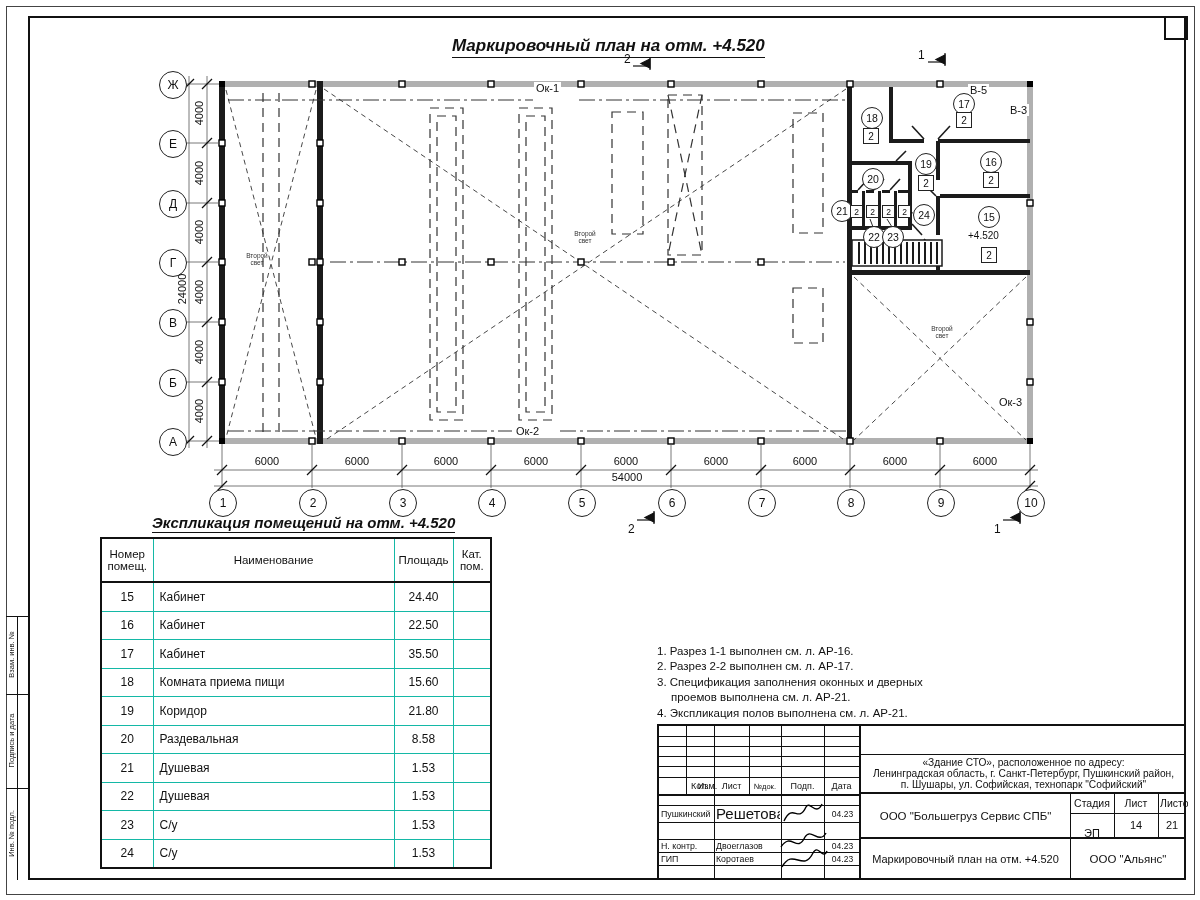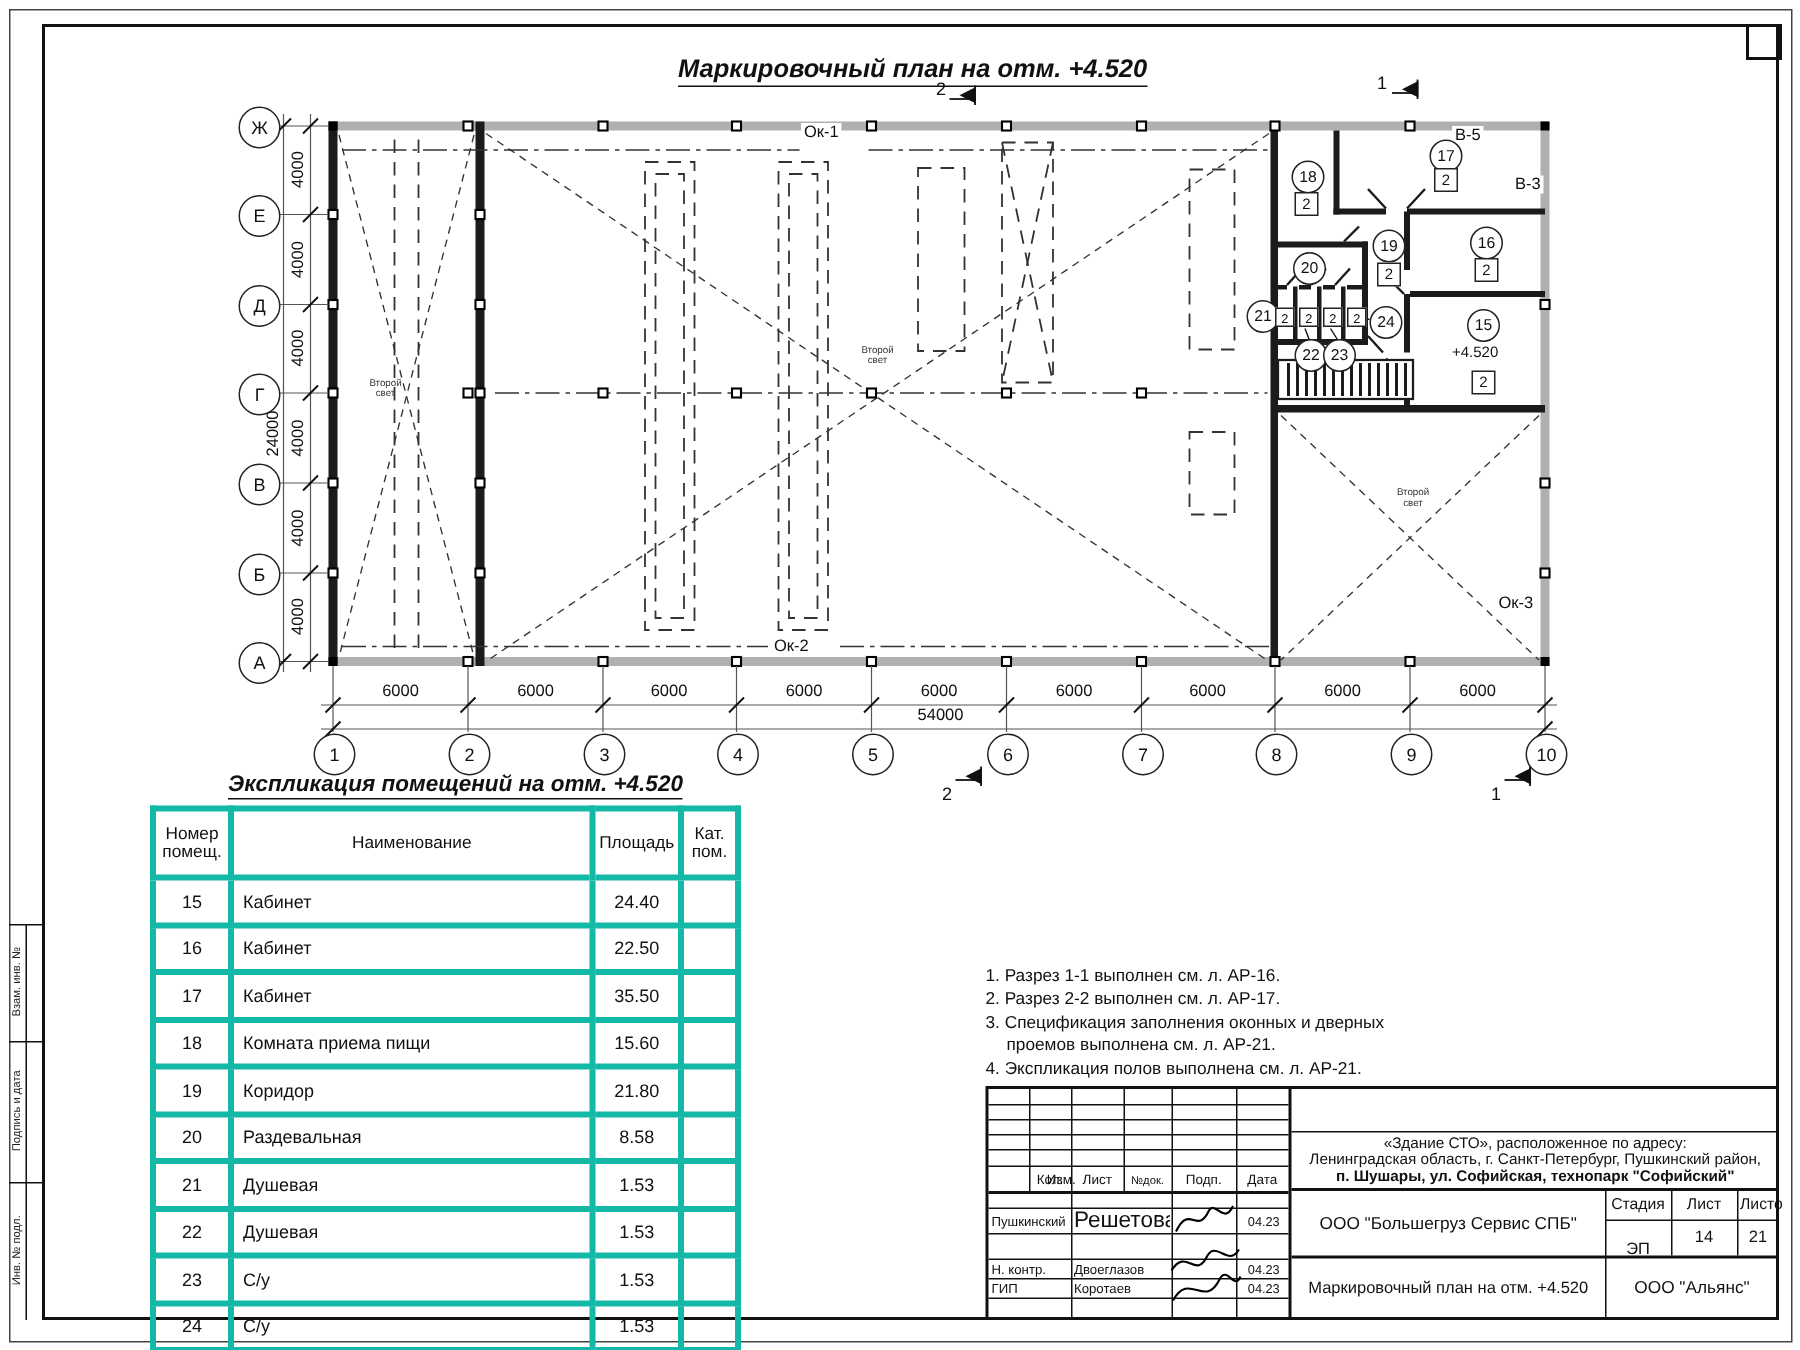--- a/index.html
+++ b/index.html
@@ -18,21 +18,21 @@
   .dimv{position:absolute;width:44px;text-align:center;font-size:11px;transform:rotate(-90deg);}
   .lbl{position:absolute;font-size:11px;background:#fff;padding:0 2px;}
   .sl{position:absolute;width:36px;text-align:center;font-size:6.5px;line-height:1.15;color:#333;}
   .secnum{position:absolute;font-size:12px;}
   .title1{position:absolute;left:452px;top:36px;font-size:17px;font-style:italic;font-weight:bold;
           border-bottom:1.5px solid #111;white-space:nowrap;padding-bottom:1px;}
   .title2{position:absolute;left:152px;top:514px;font-size:15px;font-style:italic;font-weight:bold;
           border-bottom:1.5px solid #111;white-space:nowrap;padding-bottom:1px;}
   
   #sched{position:absolute;left:100px;top:537px;border-collapse:collapse;table-layout:fixed;}
-  #sched td{border:4px solid #14b8a6;font-size:12px;padding:0 6px;height:27.5px;overflow:hidden;}
+  #sched td{border:1px solid #14b8a6;font-size:12px;padding:0 6px;height:27.5px;overflow:hidden;}
   #sched tr.hdr td{font-size:11.5px;text-align:center;height:42px;padding:0 2px;}
   #sched{border:2px solid #111;}
   #sched td.c{text-align:center;}
   #sched tr.hdr td{border-bottom:2px solid #111;}
   
   #tb{position:absolute;left:657px;top:724px;width:529px;height:156px;border:2px solid #111;
       box-sizing:border-box;}
   .hl{position:absolute;background:#111;height:1px;}
   .vl{position:absolute;background:#111;width:1px;}
   .tc{position:absolute;display:flex;align-items:center;justify-content:center;text-align:center;overflow:hidden;}
@@ -285,21 +285,21 @@
   <div class="dimh" style="left:691px;top:455px;">6000</div>
   <div class="dimh" style="left:780px;top:455px;">6000</div>
   <div class="dimh" style="left:870px;top:455px;">6000</div>
   <div class="dimh" style="left:960px;top:455px;">6000</div>
   <div class="dimh" style="left:602px;top:471px;">54000</div>
 
   <div class="lbl" style="left:534px;top:82px;">Ок-1</div>
   <div class="lbl" style="left:514px;top:425px;">Ок-2</div>
   <div class="lbl" style="left:997px;top:396px;">Ок-3</div>
   <div class="lbl" style="left:968px;top:84px;">В-5</div>
-  <div class="lbl" style="left:1008px;top:117px;">В-3</div>
+  <div class="lbl" style="left:1008px;top:104px;">В-3</div>
 
   <div class="sl" style="left:239px;top:252px;">Второй свет</div>
   <div class="sl" style="left:567px;top:230px;">Второй свет</div>
   <div class="sl" style="left:924px;top:325px;">Второй свет</div>
 
   <div class="lbl" style="left:966px;top:230px;font-size:10px;">+4.520</div>
 
   <div class="rcirc" style="left:978px;top:206px;">15</div>
   <div class="rcirc" style="left:980px;top:151px;">16</div>
   <div class="rcirc" style="left:953px;top:93px;">17</div>
@@ -460,21 +460,21 @@
 
     <svg width="44" height="28" style="left:122px;top:73px;">
       <path d="M3,22 C12,3 17,25 25,8 C29,1 35,18 41,5" stroke="#000" stroke-width="1.4" fill="none"></path>
     </svg>
     <svg width="52" height="46" style="left:118px;top:103px;">
       <path d="M4,18 C14,2 20,25 28,8 C34,-2 42,16 49,4 M5,38 C16,18 26,44 36,24 C41,14 46,32 50,22" stroke="#000" stroke-width="1.4" fill="none"></path>
     </svg>
 
     <div class="tc" style="left:206px;top:30px;width:317px;height:12px;font-size:10.2px;">«Здание СТО», расположенное по адресу:</div>
     <div class="tc" style="left:206px;top:41px;width:317px;height:12px;font-size:10.2px;">Ленинградская область, г. Санкт-Петербург, Пушкинский район,</div>
-    <div class="tc" style="left:206px;top:52px;width:317px;height:12px;font-size:10.2px;font-weight:bold;">п. Шушары, ул. Софийская, технопарк "Софийский"</div>
+    <div class="tc" style="left:206px;top:52px;width:317px;height:12px;font-size:10.2px;">п. Шушары, ул. Софийская, технопарк "Софийский"</div>
     <div class="tc" style="left:202px;top:68px;width:209px;height:43px;font-size:11.5px;">ООО "Большегруз Сервис СПБ"</div>
     <div class="tc" style="left:411px;top:66px;width:44px;height:21px;font-size:10.5px;">Стадия</div>
     <div class="tc" style="left:455px;top:66px;width:44px;height:21px;font-size:10.5px;">Лист</div>
     <div class="tc" style="left:499px;top:66px;width:28px;height:21px;font-size:10.5px;justify-content:flex-start;padding-left:2px;">Листов</div>
     <div class="tc" style="left:411px;top:87px;width:44px;height:39px;font-size:11px;">ЭП</div>
     <div class="tc" style="left:455px;top:87px;width:44px;height:24px;font-size:11px;">14</div>
     <div class="tc" style="left:499px;top:87px;width:28px;height:24px;font-size:11px;">21</div>
     <div class="tc" style="left:202px;top:113px;width:209px;height:39px;font-size:11px;">Маркировочный план на отм. +4.520</div>
     <div class="tc" style="left:411px;top:113px;width:116px;height:39px;font-size:11.5px;">ООО "Альянс"</div>
   </div>

